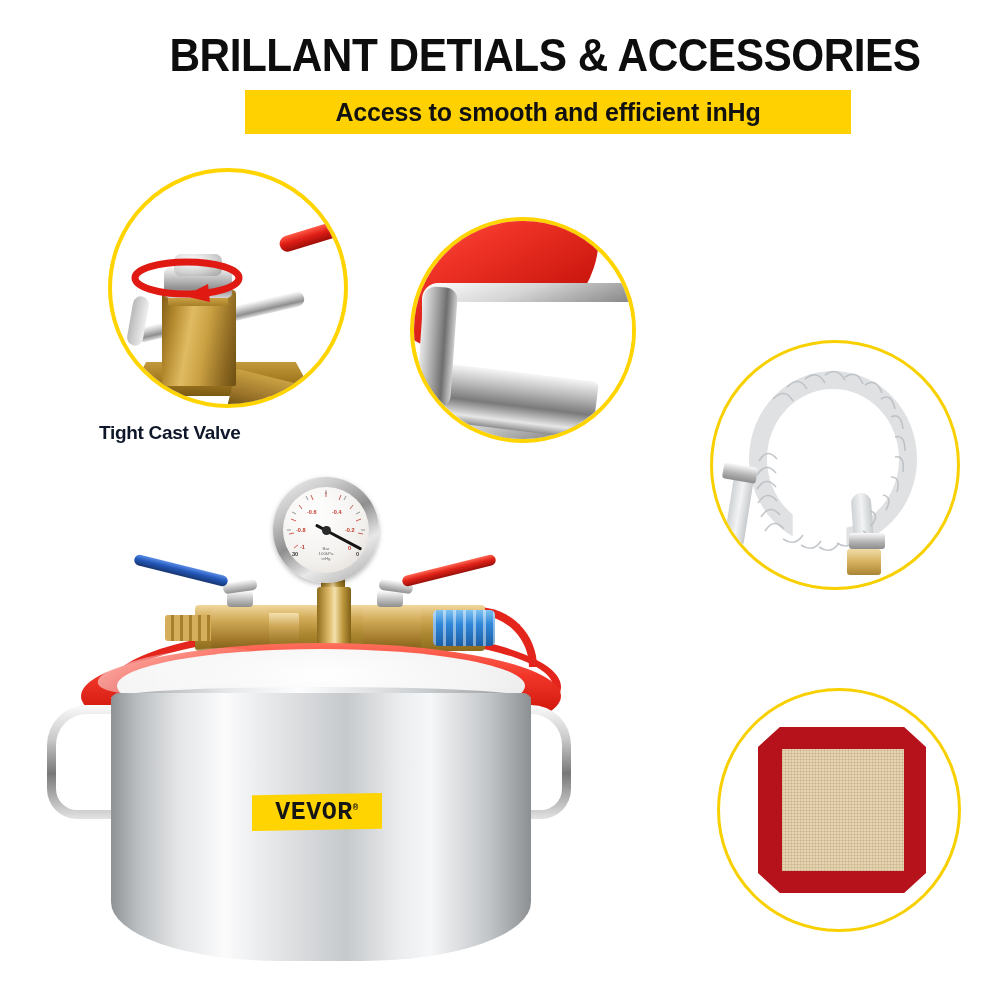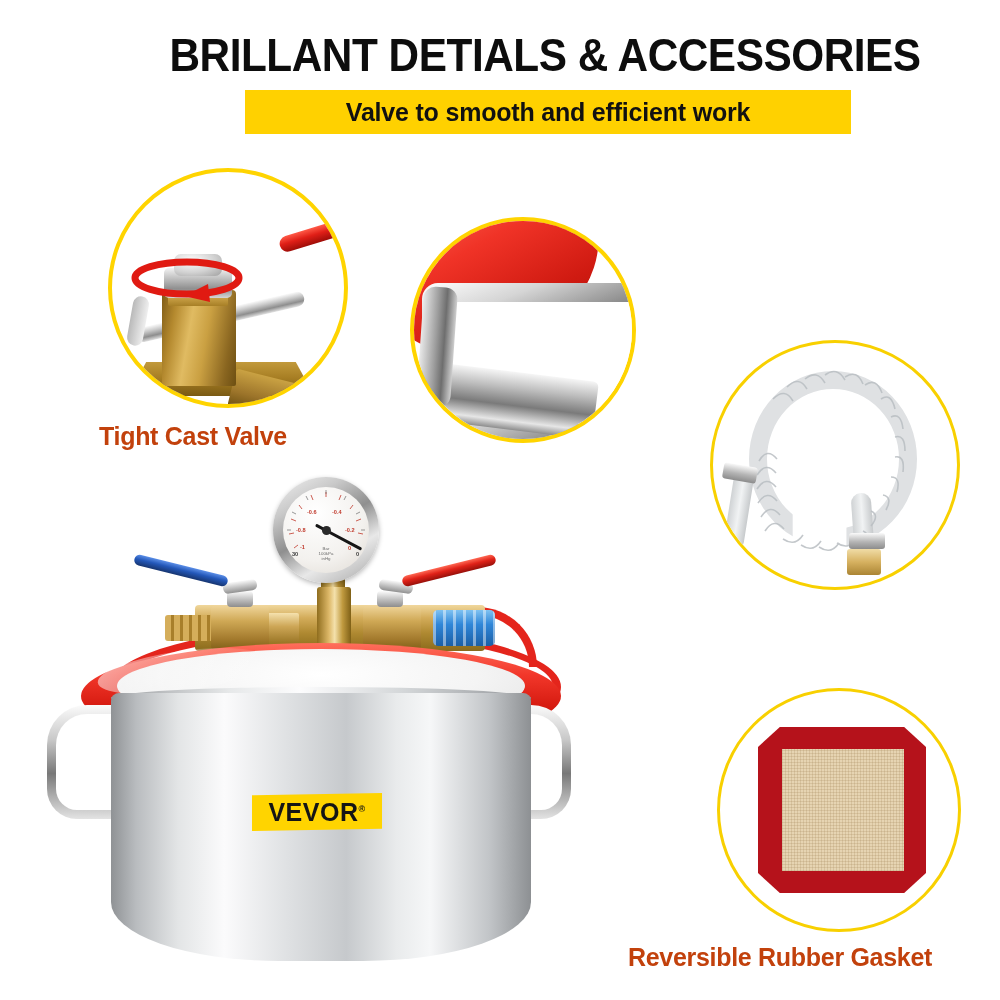--- a/index.html
+++ b/index.html
@@ -27,21 +27,21 @@
     white-space:nowrap;
   }
 
   
   .circle{
     position:absolute;border-radius:50%;box-sizing:border-box;
     border:4px solid #FFD400;overflow:hidden;background:#fff;
   }
   .circle.thin{border-width:3px;border-color:#F8D000;}
   .caption{
-    position:absolute;font-size:25px;font-weight:bold;color:#c2410c;
+    position:absolute;font-size:19px;font-weight:bold;color:#0f172a;
     white-space:nowrap;letter-spacing:-0.3px;
   }
 
   
   .valve-stage{position:absolute;inset:0;}
   .v-body{
     position:absolute;left:50px;top:118px;width:74px;height:96px;
     background:linear-gradient(100deg,#7d5a16 0%,#b4892e 18%,#e0bb62 38%,#caa042 58%,#8a6620 85%,#6d4f12 100%);
     border-radius:4px 4px 2px 2px;
   }
@@ -300,36 +300,37 @@
       linear-gradient(#fff,#fff) padding-box,
       linear-gradient(180deg,#fbfbfb 0%,#c9c9c9 30%,#787878 60%,#e3e3e3 100%) border-box;
   }
   .pot-handle.left{left:2px;border-radius:40px 0 0 30px;border-right:none;}
   .pot-handle.right{right:94px;border-radius:0 40px 30px 0;border-left:none;}
 
   .vevor-badge{
     position:absolute;left:207px;top:793px;width:130px;height:38px;
     background:#FFD400;display:flex;align-items:center;justify-content:center;
     clip-path:polygon(0 6%,100% 0,100% 94%,0 100%);
+    font-family:Liberation Mono, monospace;
   }
   .vevor-badge span{
     font-size:25px;font-weight:bold;color:#151515;letter-spacing:0.5px;
     position:relative;
   }
   .vevor-badge sup{font-size:9px;vertical-align:super;}
 </style>
 </head>
 <body>
 
 <div class="page">
 
   <div class="title">BRILLANT DETIALS &amp; ACCESSORIES</div>
 
   <div class="subtitle-band">
-    <span>Valve to smooth and efficient work</span>
+    <span>Access to smooth and efficient inHg</span>
   </div>
 
   <div class="circle" style="left:63px;top:168px;width:240px;height:240px;">
     <div class="valve-stage">
       <div class="v-lever-red"></div>
       <div class="v-lever-steel"></div>
       <div class="v-lever-hook"></div>
       <div class="v-flange"></div>
       <div class="v-arm"></div>
       <div class="v-body"></div>
@@ -393,21 +394,20 @@
       <div class="fitting" style="left:136px;top:190px;width:36px;height:16px;"></div>
     </div>
   </div>
 
   <div class="circle thin" style="left:672px;top:688px;width:244px;height:244px;">
     <div style="position:absolute;inset:0;">
       <div class="gasket"></div>
       <div class="gasket-inner"></div>
     </div>
   </div>
-  <div class="caption" style="left:583px;top:943px;">Reversible Rubber Gasket</div>
 
   <div class="chamber">
 
     <div class="gauge-stem"></div>
     <div class="gauge">
       <div class="gauge-face">
         <svg viewBox="0 0 86 86" style="position:absolute;left:0;top:0;width:86px;height:86px;">
           <g stroke="#c0392b" stroke-width="0.8">
             <line x1="43" y1="5" x2="43" y2="10"></line>
               <line x1="58" y1="8" x2="56" y2="13"></line>

